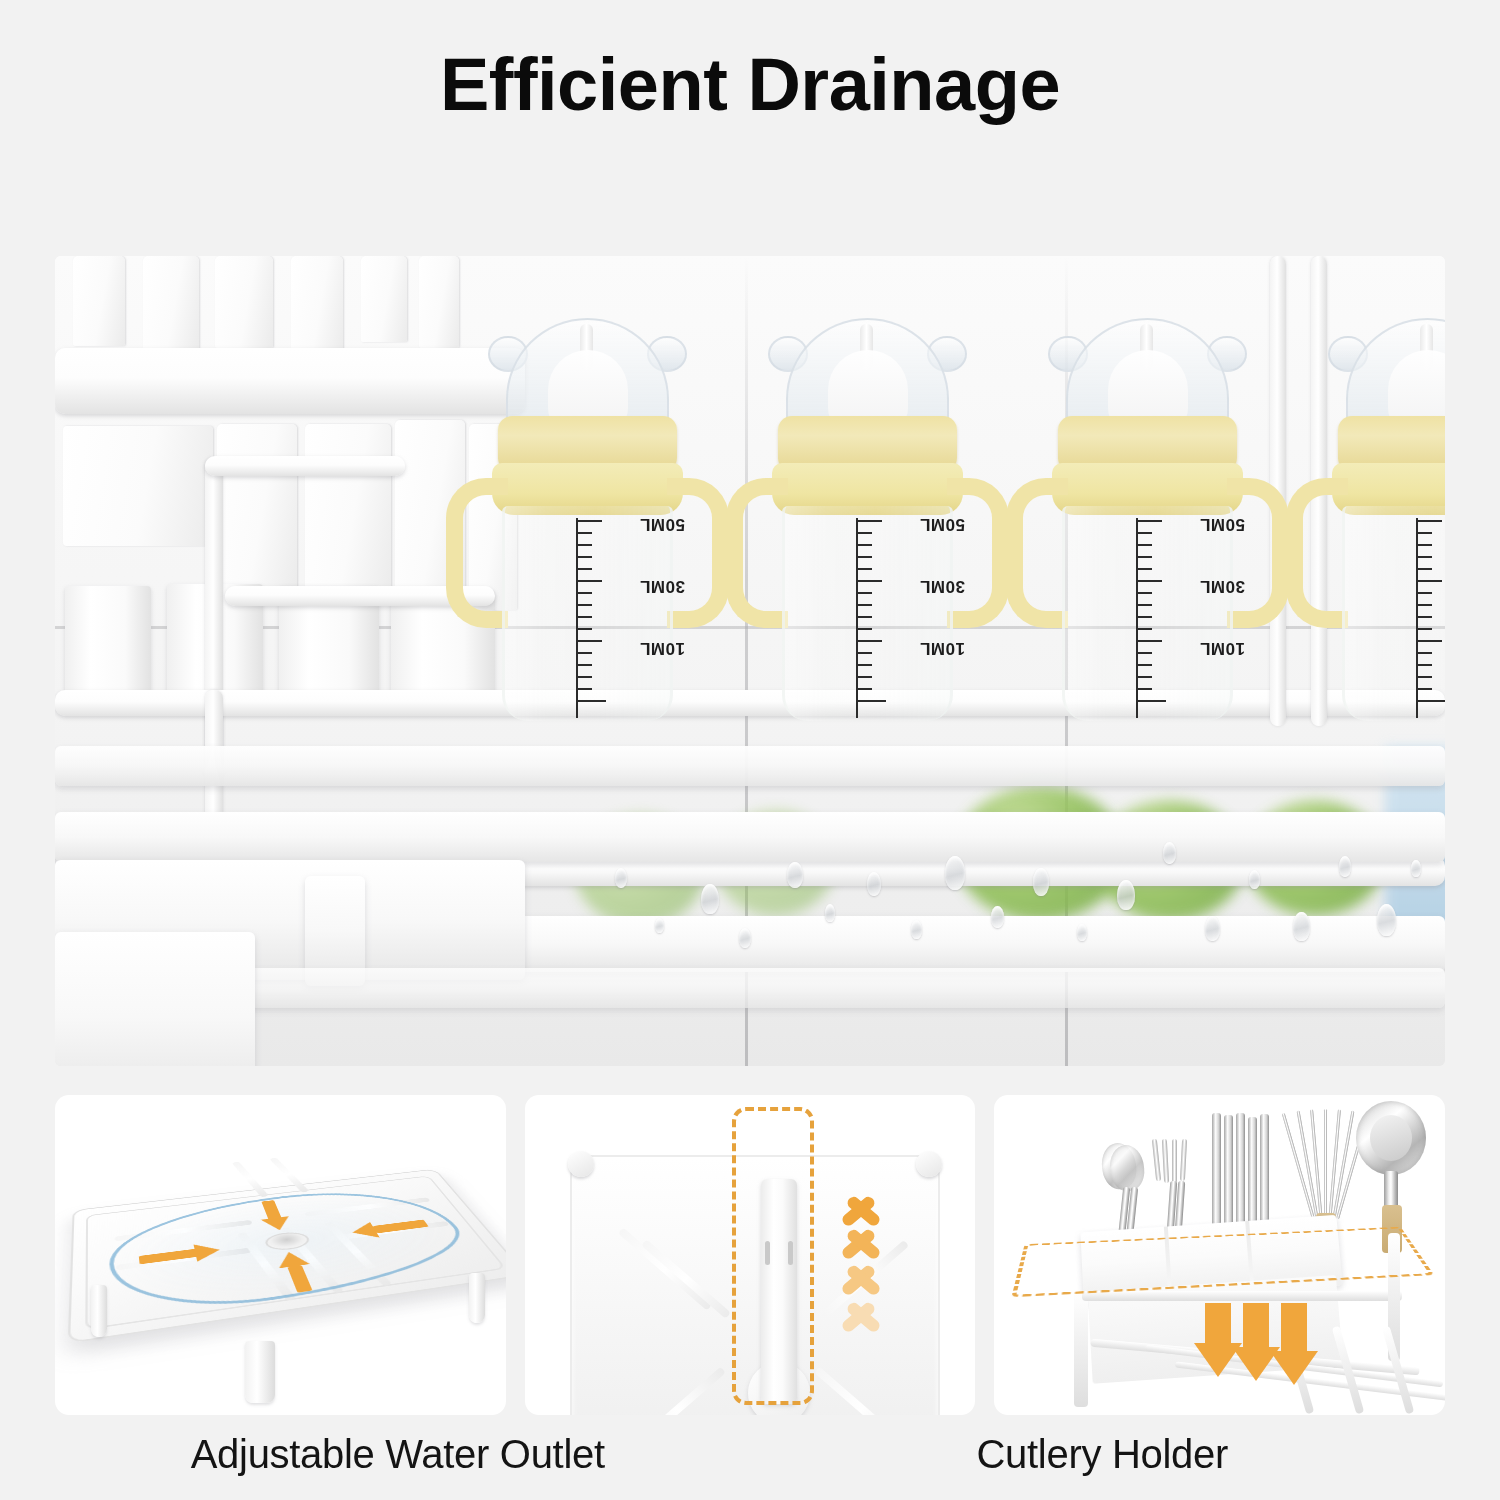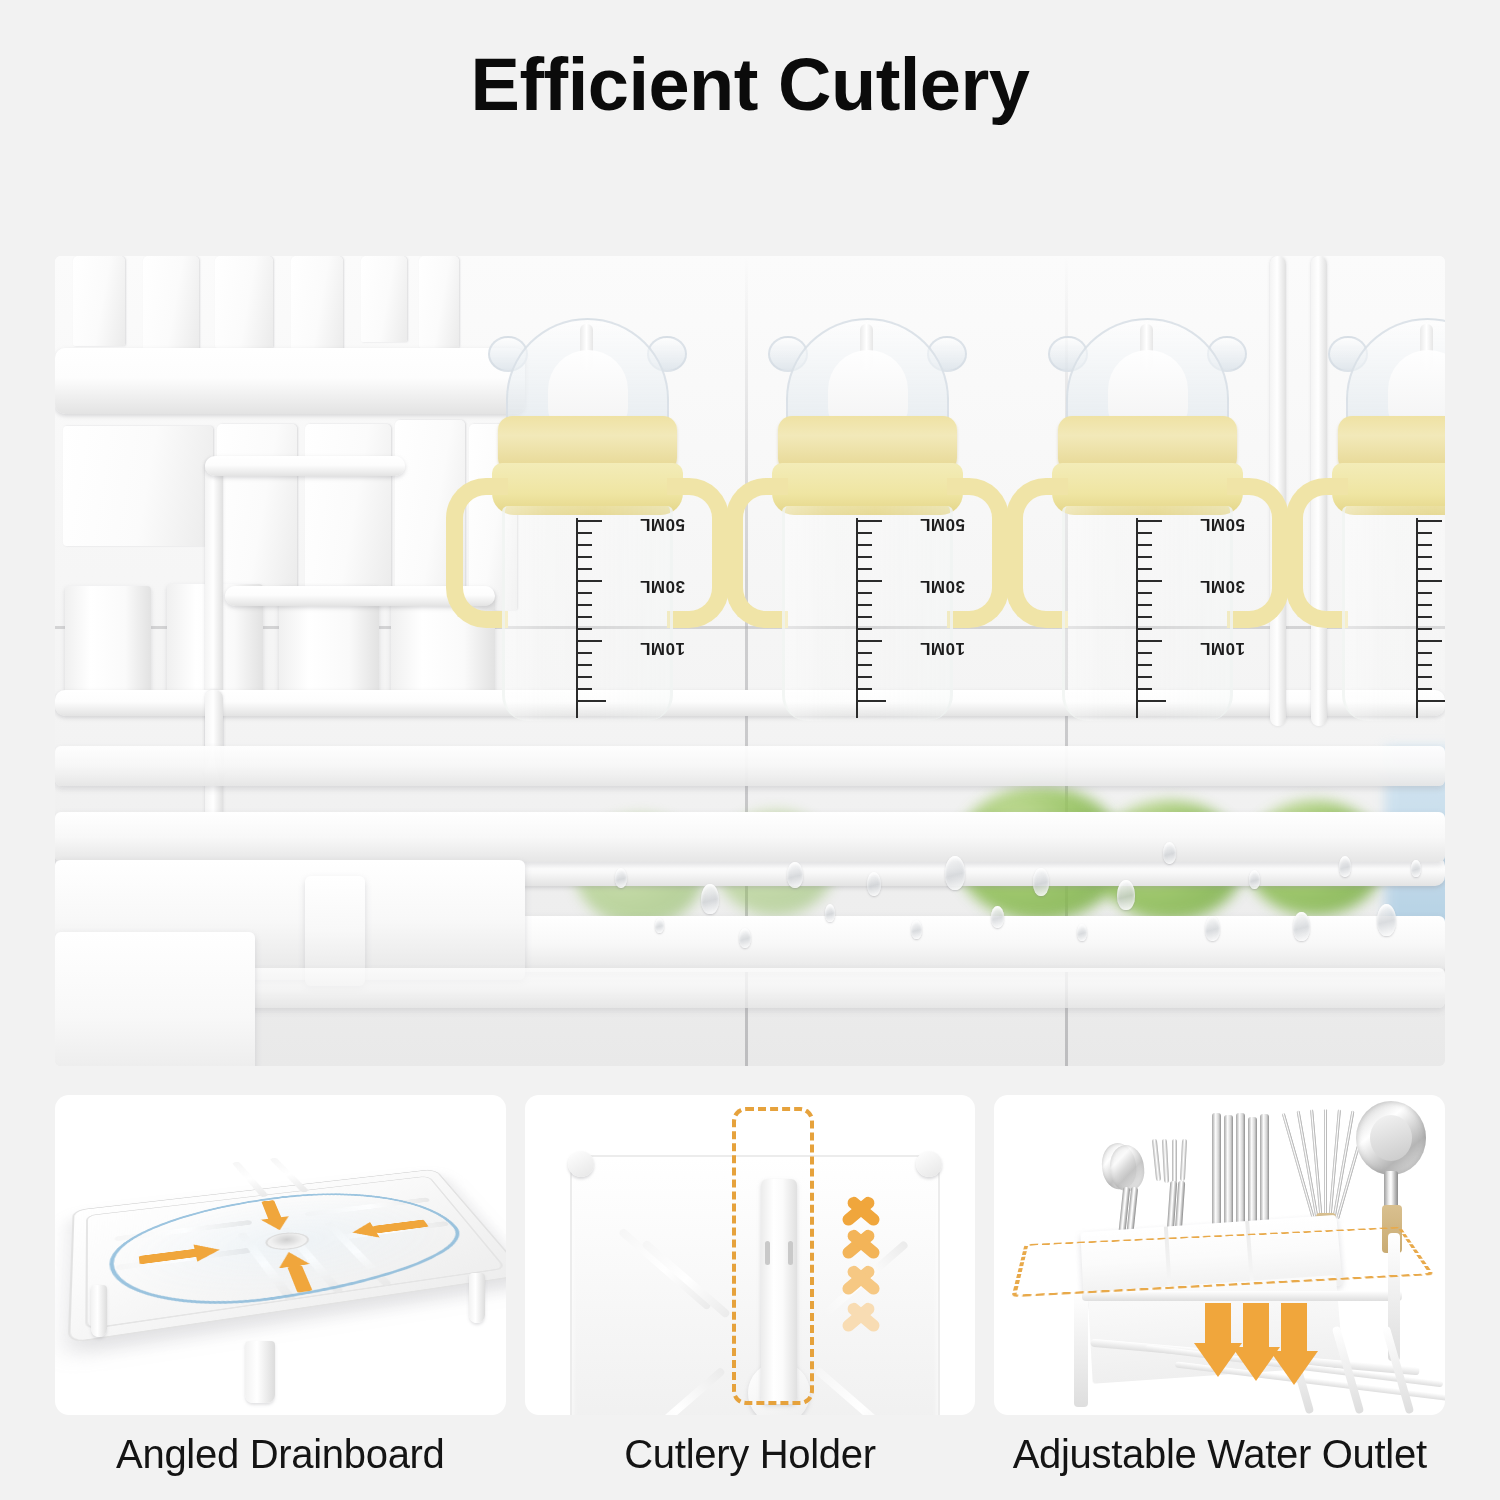--- a/index.html
+++ b/index.html
@@ -362,21 +362,21 @@
     position: absolute; left: 28px; top: 110px; width: 400px; height: 108px;
     border: 4px dashed #e8a94a;
     transform: perspective(800px) rotateX(62deg) rotateZ(-6deg);
     border-radius: 6px;
   }
 </style>
 </head>
 <body>
 
 <div class="header">
-  <div class="title">Efficient Cutlery</div>
+  <div class="title">Efficient Drainage</div>
 </div>
 
 <div class="hero">
 
   <div class="wall"></div>
   <div class="wall-seam s1"></div>
   <div class="wall-seam s2"></div>
   <div class="wall-hline" style="top:370px"></div>
   <div class="wall-hline" style="top:700px"></div>
 
@@ -734,16 +734,15 @@
       <div class="down-head" style="left:0; top:44px;"></div>
     </div>
     <div class="util" style="left:276px; top:208px;">
       <div class="down-arrow" style="left:11px; top:0; height:54px;"></div>
       <div class="down-head" style="left:0; top:48px;"></div>
     </div>
   </div>
 </div>
 
 <div class="caption-row">
-  <div class="caption">Angled Drainboard</div>
+  <div class="caption">Adjustable Water Outlet</div>
   <div class="caption">Cutlery Holder</div>
-  <div class="caption">Adjustable Water Outlet</div>
 </div>
 
 </body></html>

